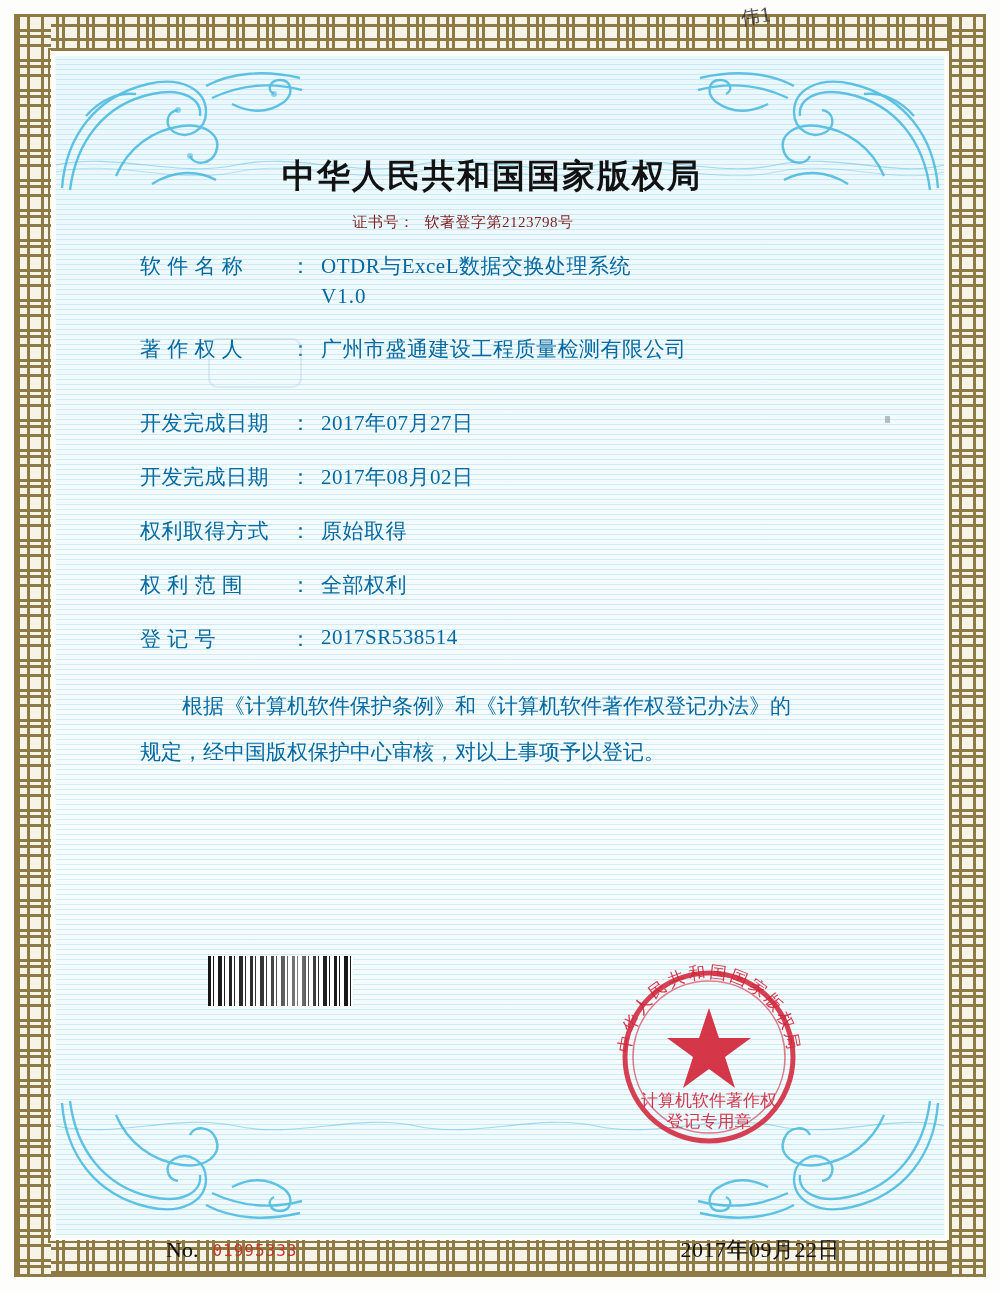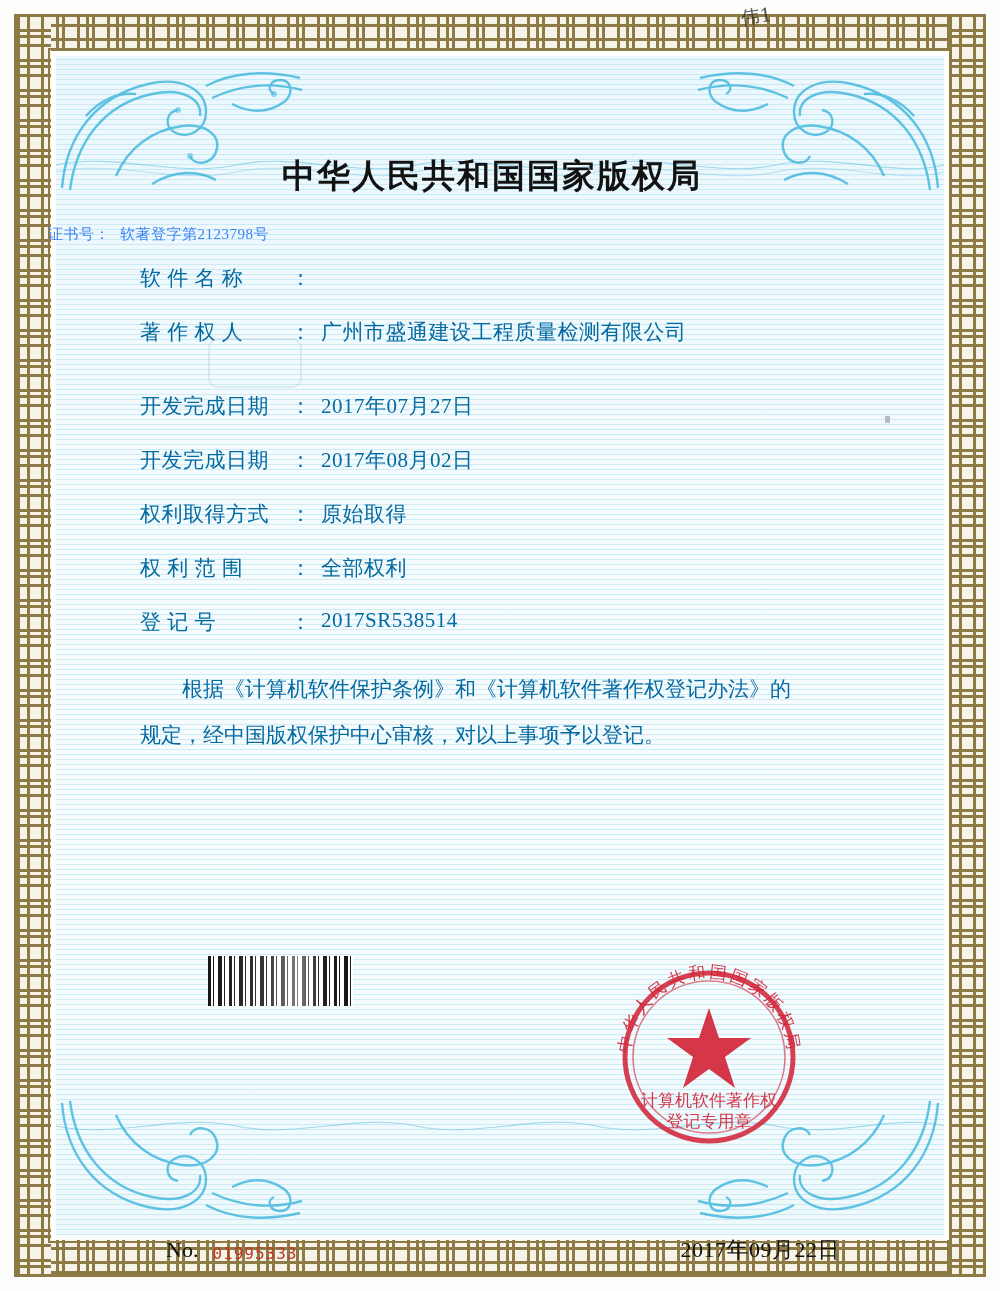--- a/index.html
+++ b/index.html
@@ -159,25 +159,25 @@
   .title-2 {
     margin-top: 18px;
     font-size: 42px;
     letter-spacing: 3px;
     color: #0d0d0d;
     font-weight: 700;
     font-family: "Liberation Serif", "DejaVu Serif", serif;
   }
 
   .cert-no {
-    margin-top: 26px;
-    text-align: left;
+    margin-top: 14px;
+    text-align: center;
     padding-right: 58px;
     font-size: 15px;
-    color: #3b82f6;
+    color: #7f1d1d;
     letter-spacing: 0.5px;
   }
   .cert-no .label { margin-right: 10px; }
 
   .fields {
     margin-top: 20px;
     padding-left: 92px;
     padding-right: 60px;
   }
   .field-row {
@@ -265,21 +265,21 @@
     bottom: 52px;
     padding: 0 96px 0 118px;
     display: flex;
     justify-content: space-between;
     align-items: baseline;
     font-size: 22px;
     color: #111;
   }
   .serial {
     display: flex;
-    align-items: flex-end;
+    align-items: center;
   }
   .serial .no-label { margin-right: 14px; }
   .serial .no-value {
     color: #c0392b;
     font-family: "DejaVu Sans Mono", "Liberation Mono", monospace;
     font-size: 16px;
     letter-spacing: 1px;
   }
   .issue-date {
     letter-spacing: 0.5px;
@@ -401,20 +401,24 @@
 
     <div class="cert-no">
       <span class="label">证书号：</span><span class="value">软著登字第2123798号</span>
     </div>
 
     <div class="fields">
 
       <div class="field-row">
         <span class="field-label spread">软 件 名 称</span>
         <span class="field-colon">：</span>
+        <span class="field-value">
+          <span>OTDR与ExceL数据交换处理系统</span>
+          <span class="line2">V1.0</span>
+        </span>
       </div>
 
       <div class="field-row">
         <span class="field-label spread">著 作 权 人</span>
         <span class="field-colon">：</span>
         <span class="field-value">广州市盛通建设工程质量检测有限公司</span>
       </div>
 
       <div class="gap-lg"></div>
 

